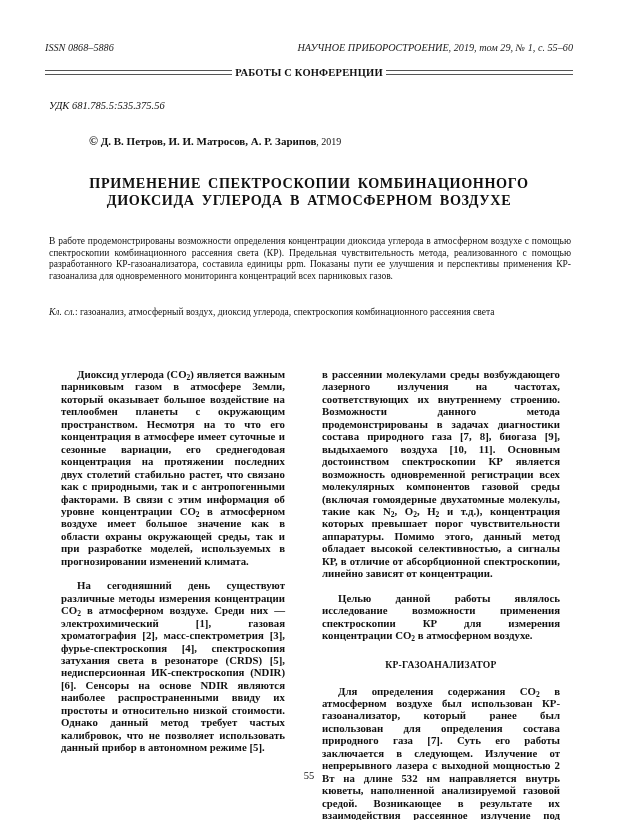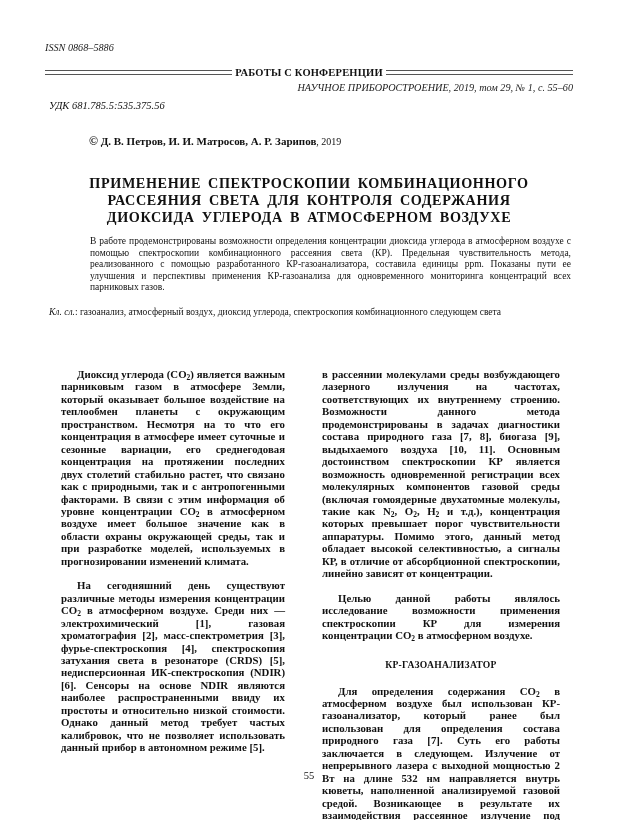--- a/index.html
+++ b/index.html
@@ -1,32 +1,32 @@
 <!DOCTYPE html>
 <html><head>
 <meta charset="utf-8">
 <style>
   html, body { margin: 0; padding: 0; background: #ffffff; }
   body { width: 618px; height: 820px; position: relative; overflow: hidden;
          font-family: "Liberation Serif", "DejaVu Serif", serif; color: #111; }
   .hdr { position: absolute; top: 42px; font-size: 10.2px; font-style: italic; color: #222; }
   .hdr-left { left: 45px; }
-  .hdr-right { right: 45px; margin-top: 40px; }
+  .hdr-right { right: 45px; }
   .section-rule { position: absolute; top: 66px; left: 45px; right: 45px; height: 12px;
                   display: flex; align-items: center; }
   .rule { flex: 1; height: 3px; border-top: 1px solid #555; border-bottom: 1px solid #555; }
   .section-label { padding: 0 3px; font-weight: bold; font-size: 10.5px; letter-spacing: 0.2px; }
   .udk { position: absolute; top: 100px; left: 49px; font-style: italic; font-size: 10.5px; }
   .authors { position: absolute; top: 134px; left: 49px; font-weight: bold; font-size: 11px; margin-left: 40px; }
   .authors .year { font-weight: normal; font-size: 10px; }
   .authors .copy { font-size: 12px; }
   .title { position: absolute; top: 175px; left: 60px; right: 60px; text-align: center;
            font-weight: bold; font-size: 14.2px; line-height: 17px; letter-spacing: 0.6px; word-spacing: 3px; }
   .abstract { position: absolute; top: 236px; left: 49px; right: 47px; font-size: 9.5px; line-height: 11.6px;
-              text-align: justify; margin-left: 41px; }
+              text-align: justify; }
   .keywords { position: absolute; top: 307px; left: 49px; right: 47px; font-size: 9.5px; line-height: 11.6px; }
   .keywords .kl { font-style: italic; margin-top: 6px; }
   .col { position: absolute; top: 356px; font-size: 10.8px; line-height: 12.45px; text-align: justify;
          hyphens: manual; }
   .col-left { left: 49px; width: 248px; }
   .col-right { left: 310px; width: 262px; }
   .col h3 { margin: 0 0 11px 0; font-size: 9.6px; text-align: center; font-weight: bold; line-height: 14px; letter-spacing: 0.3px; }
   .col p { margin: 12px; text-indent: 16px; font-weight: bold; }
   .col p.noindent { text-indent: 0; }
   .col h3.mid { margin-top: 16px; margin-bottom: 13px; }
@@ -46,28 +46,27 @@
 
 <div class="udk">УДК 681.785.5:535.375.56</div>
 
 <div class="authors">
   <span class="copy">©</span>
   <span>Д. В. Петров, И. И. Матросов, А. Р. Зарипов</span><span class="year">, 2019</span>
 </div>
 
 <div class="title">
   <div>ПРИМЕНЕНИЕ СПЕКТРОСКОПИИ КОМБИНАЦИОННОГО</div>
-  <div>РАССЕЯНИЯ СВЕТА ДЛЯ КОНТРОЛЯ СОДЕРЖАНИЯ</div>
   <div>ДИОКСИДА УГЛЕРОДА В АТМОСФЕРНОМ ВОЗДУХЕ</div>
 </div>
 
 <div class="abstract">В работе продемонстрированы возможности определения концентрации диоксида углерода в атмосферном воздухе с помощью спектроскопии комбинационного рассеяния света (КР). Предельная чувствительность метода, реализованного с помощью разработанного КР-газоанализатора, составила единицы ppm. Показаны пути ее улучшения и перспективы применения КР-газоанализа для одновременного мониторинга концентраций всех парниковых газов.</div>
 
 <div class="keywords">
-  <span class="kl">Кл. сл.</span><span>: газоанализ, атмосферный воздух, диоксид углерода, спектроскопия комбинационного следующем света</span>
+  <span class="kl">Кл. сл.</span><span>: газоанализ, атмосферный воздух, диоксид углерода, спектроскопия комбинационного рассеяния света</span>
 </div>
 
 <div class="col col-left">
   <p><span>Диоксид углерода (CO</span><sub>2</sub><span>) является важным парниковым газом в атмосфере Земли, который оказывает большое воздействие на теплообмен планеты с окружающим пространством. Несмотря на то что его концентрация в атмосфере имеет суточные и сезонные вариации, его среднегодовая концентрация на протяжении последних двух столетий стабильно растет, что связано как с природными, так и с антропогенными факторами. В связи с этим информация об уровне концентрации CO</span><sub>2</sub><span> в атмосферном воздухе имеет большое значение как в области охраны окружающей среды, так и при разработке моделей, используемых в прогнозировании изменений климата.</span></p>
   <p><span>На сегодняшний день существуют различные методы измерения концентрации CO</span><sub>2</sub><span> в атмосферном воздухе. Среди них — электрохимический [1], газовая хроматография [2], масс-спектрометрия [3], фурье-спектроскопия [4], спектроскопия затухания света в резонаторе (CRDS) [5], недисперсионная ИК-спектроскопия (NDIR) [6]. Сенсоры на основе NDIR являются наиболее распространенными ввиду их простоты и относительно низкой стоимости. Однако данный метод требует частых калибровок, что не позволяет использовать данный прибор в автономном режиме [5].</span></p>
 </div>
 
 <div class="col col-right">
   <p class="noindent"><span>в рассеянии молекулами среды возбуждающего лазерного излучения на частотах, соответствующих их внутреннему строению. Возможности данного метода продемонстрированы в задачах диагностики состава природного газа [7, 8], биогаза [9], выдыхаемого воздуха [10, 11]. Основным достоинством спектроскопии КР является возможность одновременной регистрации всех молекулярных компонентов газовой среды (включая гомоядерные двухатомные молекулы, такие как N</span><sub>2</sub><span>, O</span><sub>2</sub><span>, H</span><sub>2</sub><span> и т.д.), концентрация которых превышает порог чувствительности аппаратуры. Помимо этого, данный метод обладает высокой селективностью, а сигналы КР, в отличие от абсорбционной спектроскопии, линейно зависят от концентрации.</span></p>
   <p><span>Целью данной работы являлось исследование возможности применения спектроскопии КР для измерения концентрации CO</span><sub>2</sub><span> в атмосферном воздухе.</span></p>

